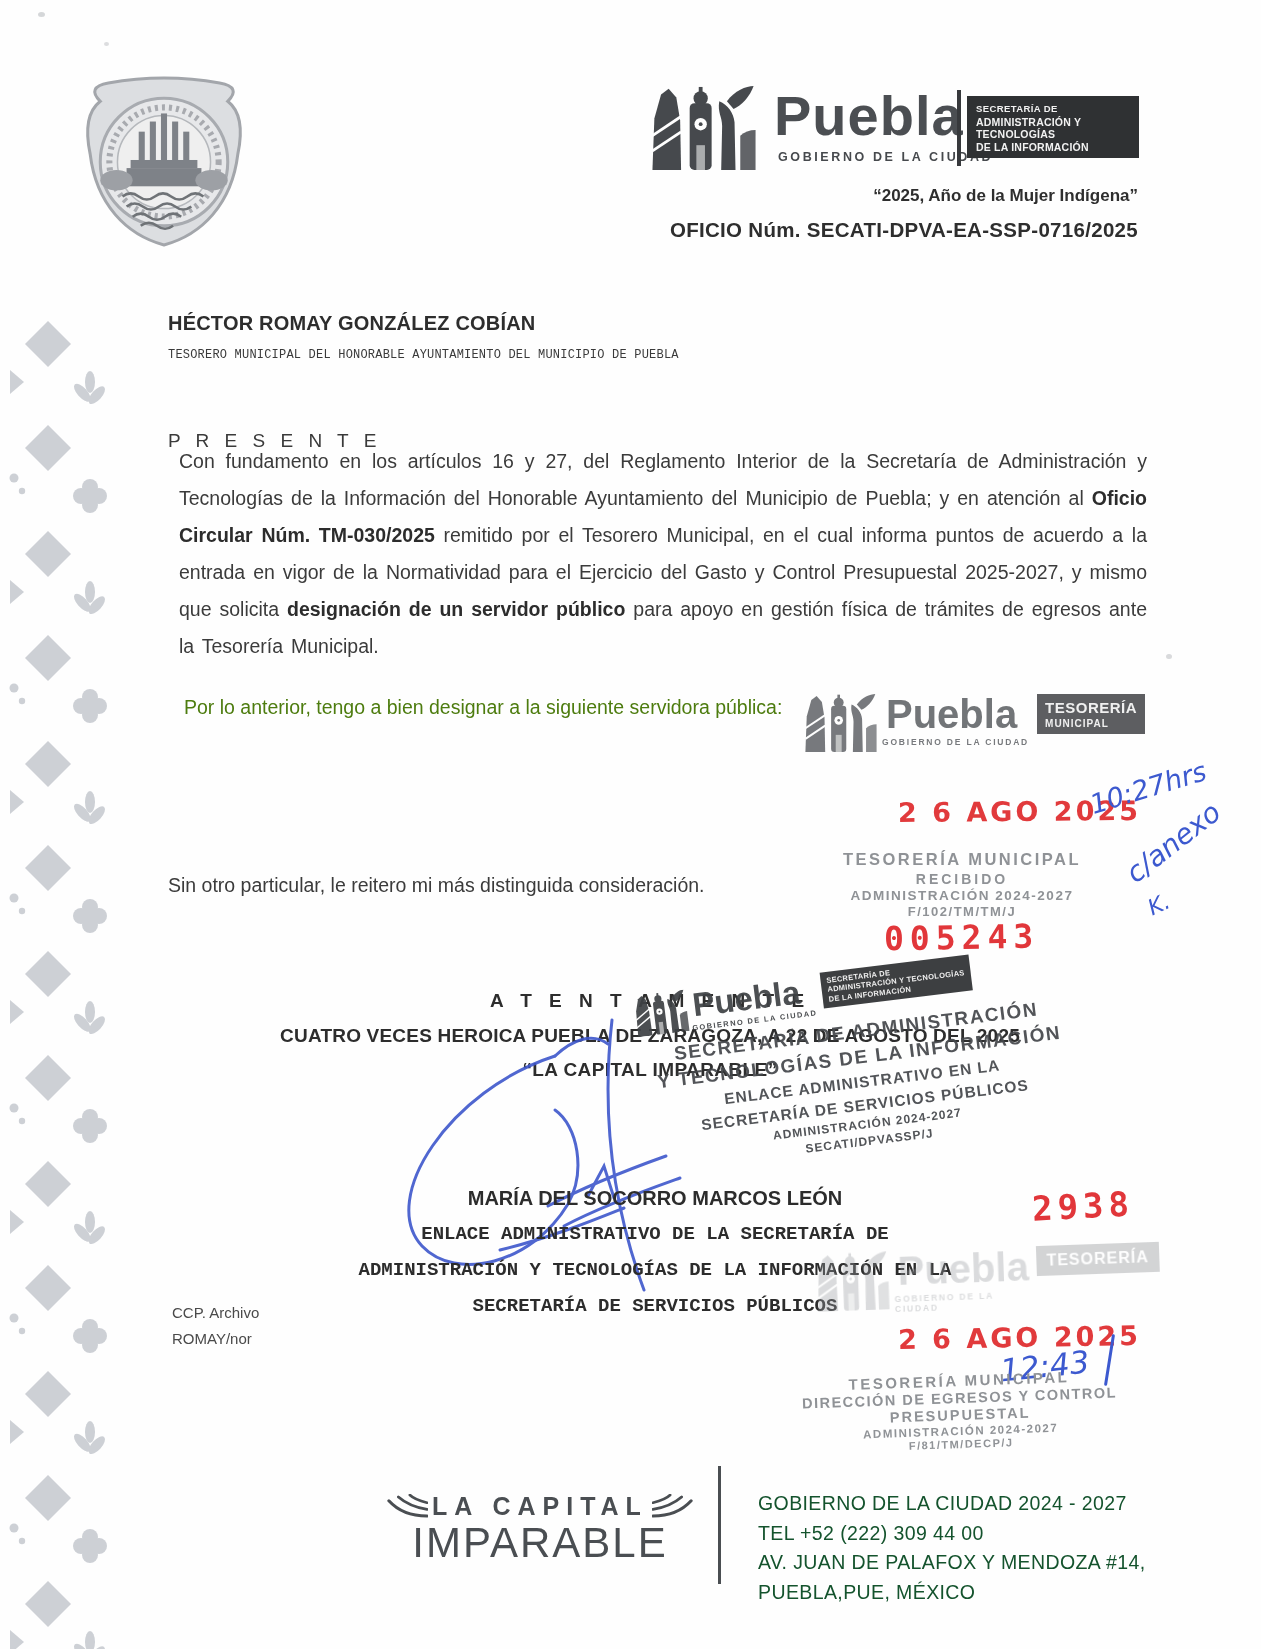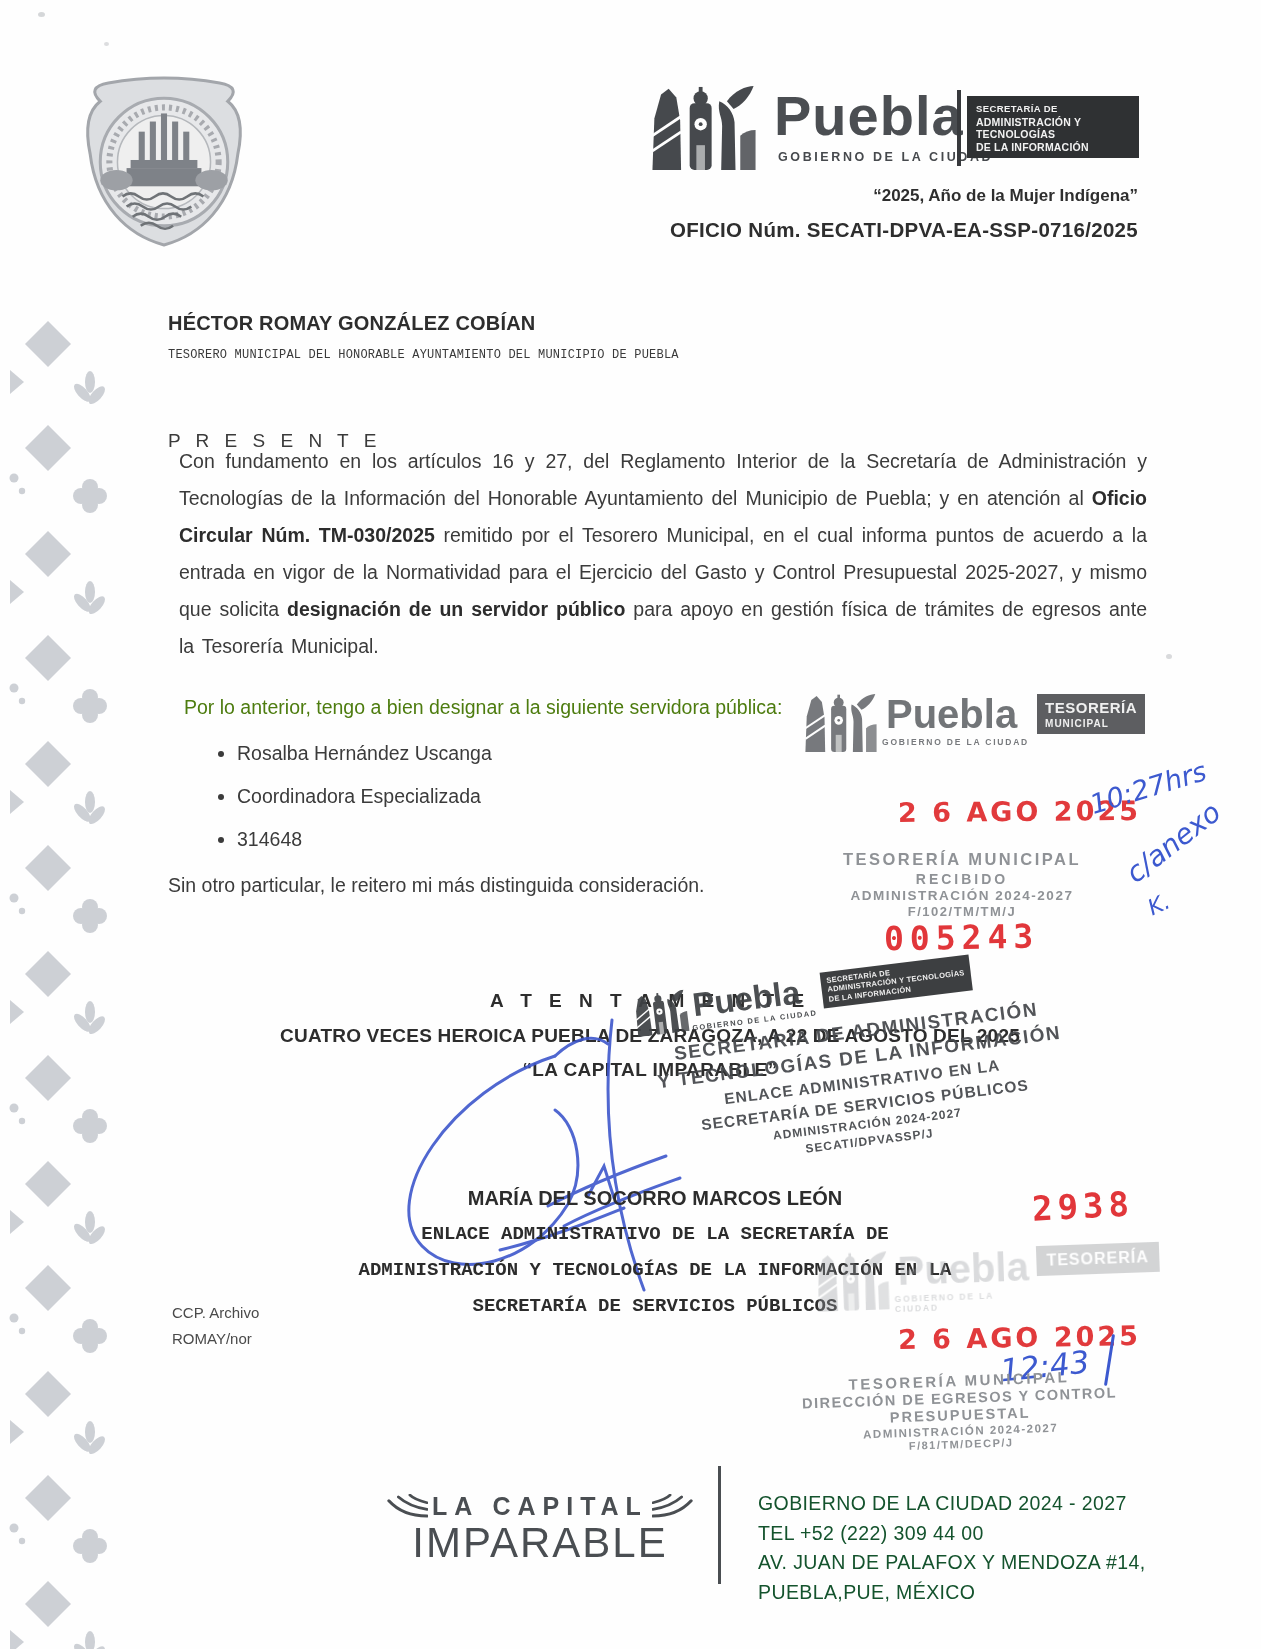--- a/index.html
+++ b/index.html
@@ -224,25 +224,20 @@
 
   <div class="abs rcp-name">HÉCTOR ROMAY GONZÁLEZ COBÍAN</div>
   <div class="abs rcp-title">TESORERO MUNICIPAL DEL HONORABLE AYUNTAMIENTO DEL MUNICIPIO DE PUEBLA</div>
   <div class="abs rcp-pres">P R E S E N T E</div>
 
   <p class="abs body-p1" style="margin:11px;">
     <span>Con fundamento en los artículos 16 y 27, del Reglamento Interior de la Secretaría de Administración y Tecnologías de la Información del Honorable Ayuntamiento del Municipio de Puebla; y en atención al </span><b>Oficio Circular Núm. TM-030/2025</b><span> remitido por el Tesorero Municipal, en el cual informa puntos de acuerdo a la entrada en vigor de la Normatividad para el Ejercicio del Gasto y Control Presupuestal 2025-2027, y mismo que solicita </span><b>designación de un servidor público</b><span> para apoyo en gestión física de trámites de egresos ante la Tesorería Municipal.</span>
   </p>
   <div class="abs body-p2">Por lo anterior, tengo a bien designar a la siguiente servidora pública:</div>
 
-  <ul class="abs bullets">
-    <li><span>Rosalba Hernández Uscanga</span></li>
-    <li><span>Coordinadora Especializada</span></li>
-    <li><span>314648</span></li>
-  </ul>
 
   <div class="abs closing">Sin otro particular, le reitero mi más distinguida consideración.</div>
 
   <div class="abs stamp1 stamp-logo">
     <svg class="st-skyline" viewBox="0 0 120 88">
         <use href="#sym-skyline"></use>
       </svg>
     <div>
       <div class="st-word">Puebla</div>
       <div class="st-tag">GOBIERNO DE LA CIUDAD</div>

